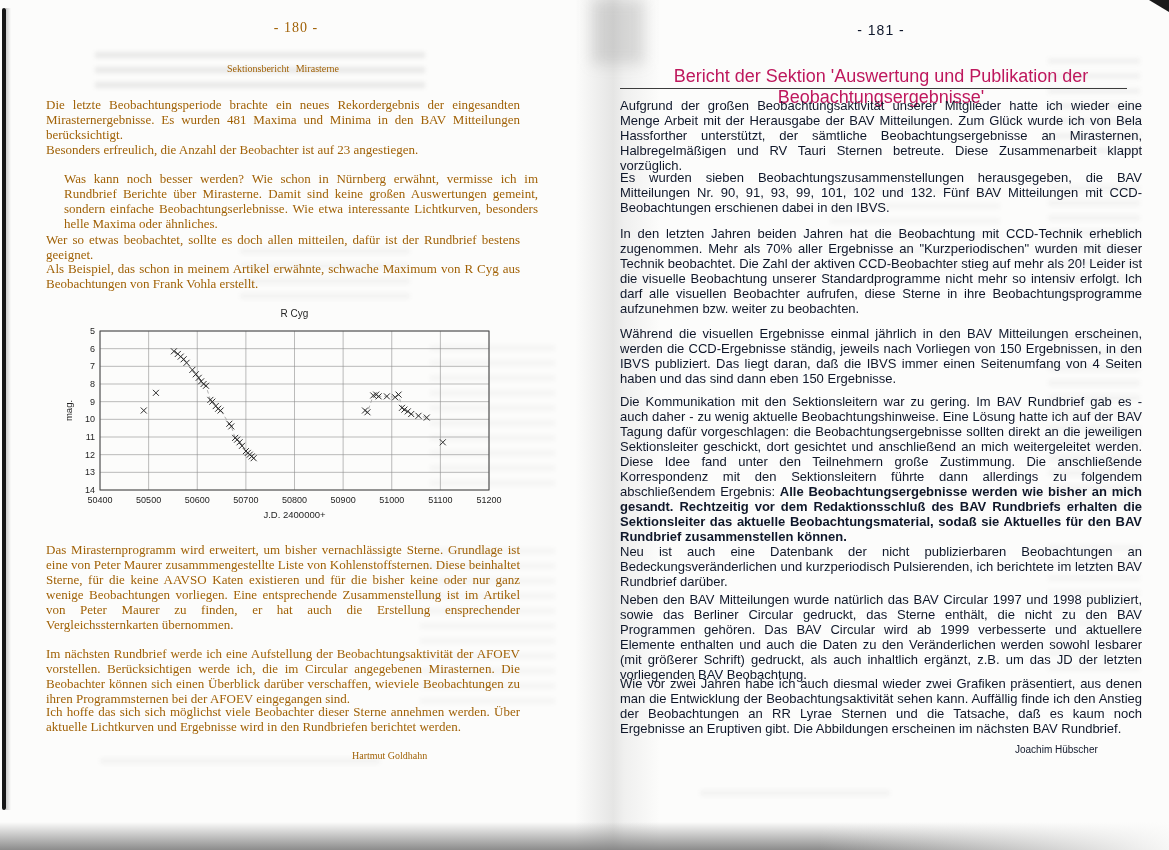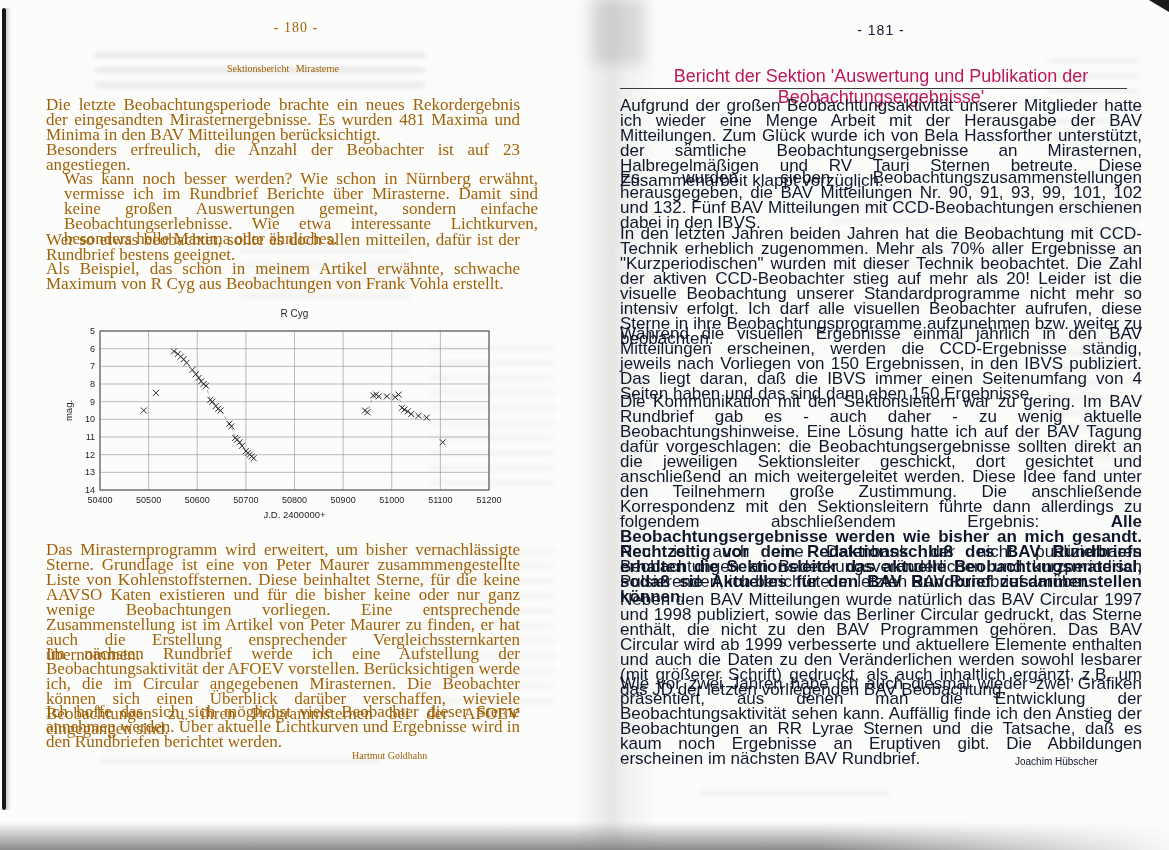--- a/index.html
+++ b/index.html
@@ -21,21 +21,21 @@
   .bottom-shadow-fade{right:0;bottom:0;width:30%;height:28px;
     background:linear-gradient(to right,rgba(252,252,251,0),rgba(252,252,251,.95));}
   .bleed{
     background:repeating-linear-gradient(to bottom,rgba(110,110,110,.6) 0 6px,rgba(110,110,110,0) 6px 15px);
     filter:blur(2px);
   }
   
   .pg-left{color:#a16207;font-family:"Liberation Serif",serif;}
   .pg-right{color:#0f172a;font-family:"Liberation Sans",sans-serif;}
   .para{
-    margin:0;font-size:17px;line-height:15px;text-align:justify;
+    margin:0;font-size:13px;line-height:15px;text-align:justify;
   }
   .center{text-align:center;}
   .pagenum{font-size:14px;letter-spacing:1px;}
   .ltitle{font-size:10px;font-weight:normal;word-spacing:4px;}
   .rtitle{font-size:18px;color:#be185d;}
   .rule{height:1px;background:#3c3c3c;}
   .sig{font-size:10px;line-height:15px;}
   b{font-weight:bold;}
   
   .chart svg text{font-family:"Liberation Sans",sans-serif;}
@@ -176,17 +176,17 @@
 
   <p class="abs pg-right para" style="left:620px;top:98px;width:522px;">Aufgrund der großen Beobachtungsaktivität unserer Mitglieder hatte ich wieder eine Menge Arbeit mit der Herausgabe der BAV Mitteilungen. Zum Glück wurde ich von Bela Hassforther unterstützt, der sämtliche Beobachtungsergebnisse an Mirasternen, Halbregelmäßigen und RV Tauri Sternen betreute. Diese Zusammenarbeit klappt vorzüglich.</p>
   <p class="abs pg-right para" style="left:620px;top:170px;width:522px;">Es wurden sieben Beobachtungszusammenstellungen herausgegeben, die BAV Mitteilungen Nr. 90, 91, 93, 99, 101, 102 und 132. Fünf BAV Mitteilungen mit CCD-Beobachtungen erschienen dabei in den IBVS.</p>
   <p class="abs pg-right para" style="left:620px;top:226px;width:522px;">In den letzten Jahren beiden Jahren hat die Beobachtung mit CCD-Technik erheblich zugenommen. Mehr als 70% aller Ergebnisse an "Kurzperiodischen" wurden mit dieser Technik beobachtet. Die Zahl der aktiven CCD-Beobachter stieg auf mehr als 20! Leider ist die visuelle Beobachtung unserer Standardprogramme nicht mehr so intensiv erfolgt. Ich darf alle visuellen Beobachter aufrufen, diese Sterne in ihre Beobachtungsprogramme aufzunehmen bzw. weiter zu beobachten.</p>
   <p class="abs pg-right para" style="left:620px;top:326px;width:522px;">Während die visuellen Ergebnisse einmal jährlich in den BAV Mitteilungen erscheinen, werden die CCD-Ergebnisse ständig, jeweils nach Vorliegen von 150 Ergebnissen, in den IBVS publiziert. Das liegt daran, daß die IBVS immer einen Seitenumfang von 4 Seiten haben und das sind dann eben 150 Ergebnisse.</p>
   <p class="abs pg-right para" style="left:620px;top:394px;width:522px;"><span>Die Kommunikation mit den Sektionsleitern war zu gering. Im BAV Rundbrief gab es - auch daher - zu wenig aktuelle Beobachtungshinweise. Eine Lösung hatte ich auf der BAV Tagung dafür vorgeschlagen: die Beobachtungsergebnisse sollten direkt an die jeweiligen Sektionsleiter geschickt, dort gesichtet und anschließend an mich weitergeleitet werden. Diese Idee fand unter den Teilnehmern große Zustimmung. Die anschließende Korrespondenz mit den Sektionsleitern führte dann allerdings zu folgendem abschließendem Ergebnis:</span> <b>Alle Beobachtungsergebnisse werden wie bisher an mich gesandt. Rechtzeitig vor dem Redaktionsschluß des BAV Rundbriefs erhalten die Sektionsleiter das aktuelle Beobachtungsmaterial, sodaß sie Aktuelles für den BAV Rundbrief zusammenstellen können.</b></p>
   <p class="abs pg-right para" style="left:620px;top:536px;width:522px;margin-top:8px;">Neu ist auch eine Datenbank der nicht publizierbaren Beobachtungen an Bedeckungsveränderlichen und kurzperiodisch Pulsierenden, ich berichtete im letzten BAV Rundbrief darüber.</p>
   <p class="abs pg-right para" style="left:620px;top:592px;width:522px;">Neben den BAV Mitteilungen wurde natürlich das BAV Circular 1997 und 1998 publiziert, sowie das Berliner Circular gedruckt, das Sterne enthält, die nicht zu den BAV Programmen gehören. Das BAV Circular wird ab 1999 verbesserte und aktuellere Elemente enthalten und auch die Daten zu den Veränderlichen werden sowohl lesbarer (mit größerer Schrift) gedruckt, als auch inhaltlich ergänzt, z.B. um das JD der letzten vorliegenden BAV Beobachtung.</p>
   <p class="abs pg-right para" style="left:620px;top:676px;width:522px;">Wie vor zwei Jahren habe ich auch diesmal wieder zwei Grafiken präsentiert, aus denen man die Entwicklung der Beobachtungsaktivität sehen kann. Auffällig finde ich den Anstieg der Beobachtungen an RR Lyrae Sternen und die Tatsache, daß es kaum noch Ergebnisse an Eruptiven gibt. Die Abbildungen erscheinen im nächsten BAV Rundbrief.</p>
 
-  <div class="abs pg-right sig" style="left:1015px;top:742px;margin-top:12px;">Joachim Hübscher</div>
+  <div class="abs pg-right sig" style="left:1015px;top:742px;">Joachim Hübscher</div>
 </div>
 
 <div class="abs bottom-shadow"></div>
 <div class="abs bottom-shadow-fade"></div>
 
 </body></html>

